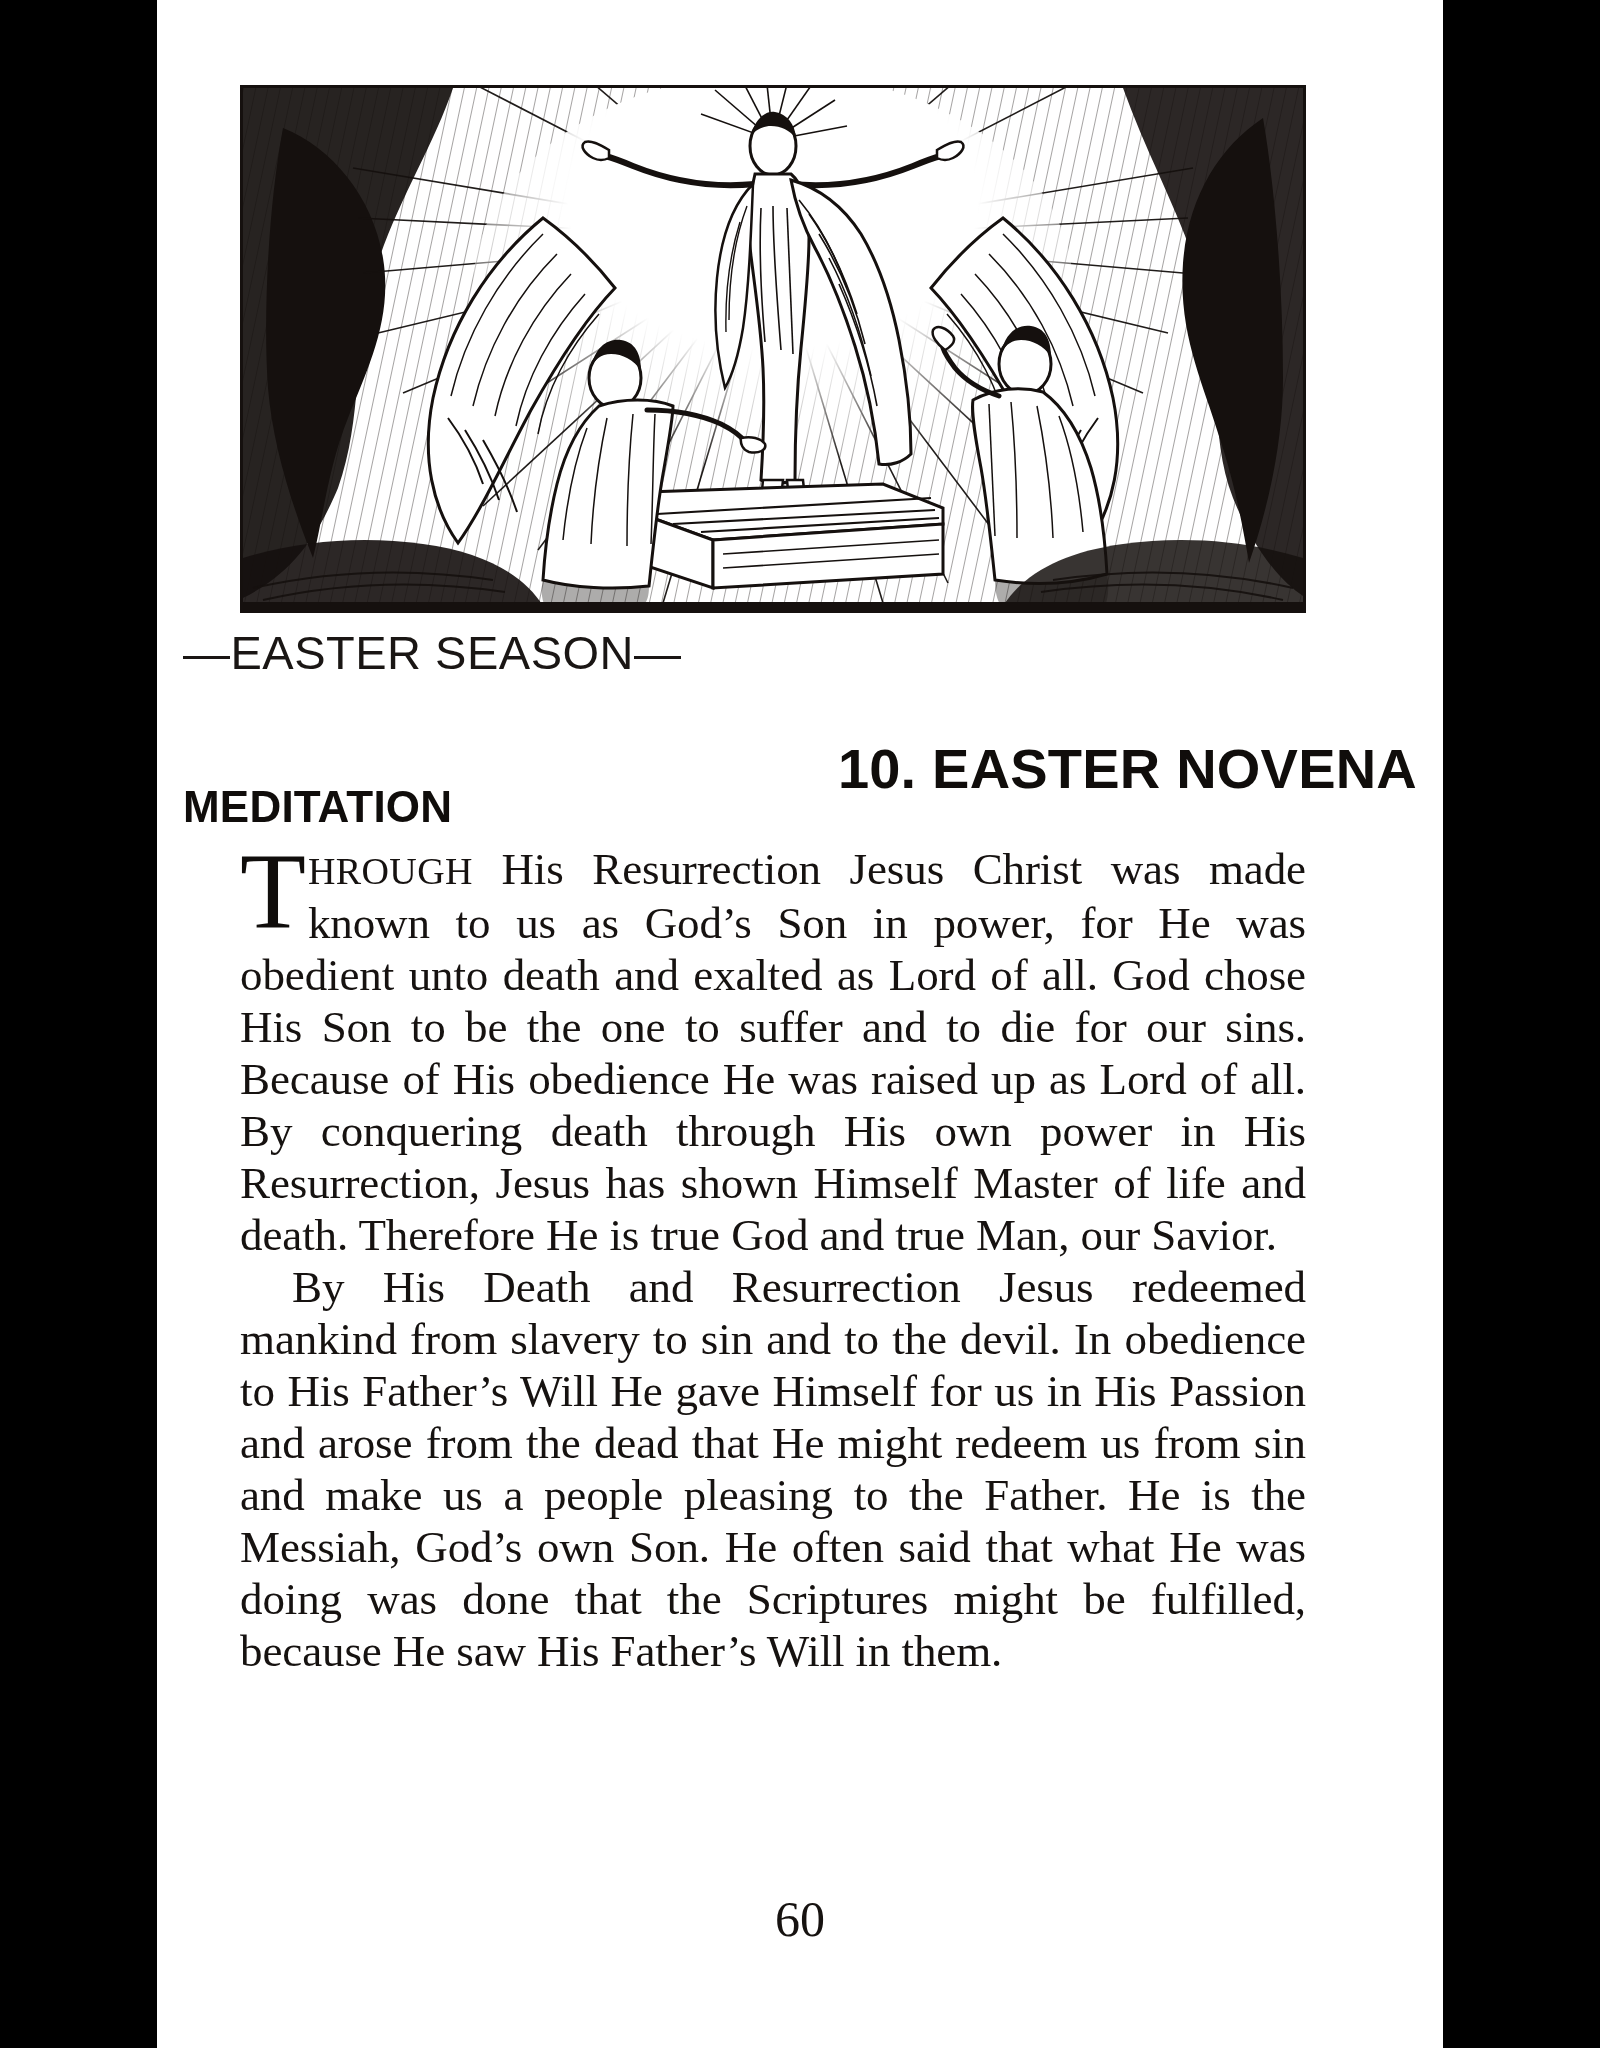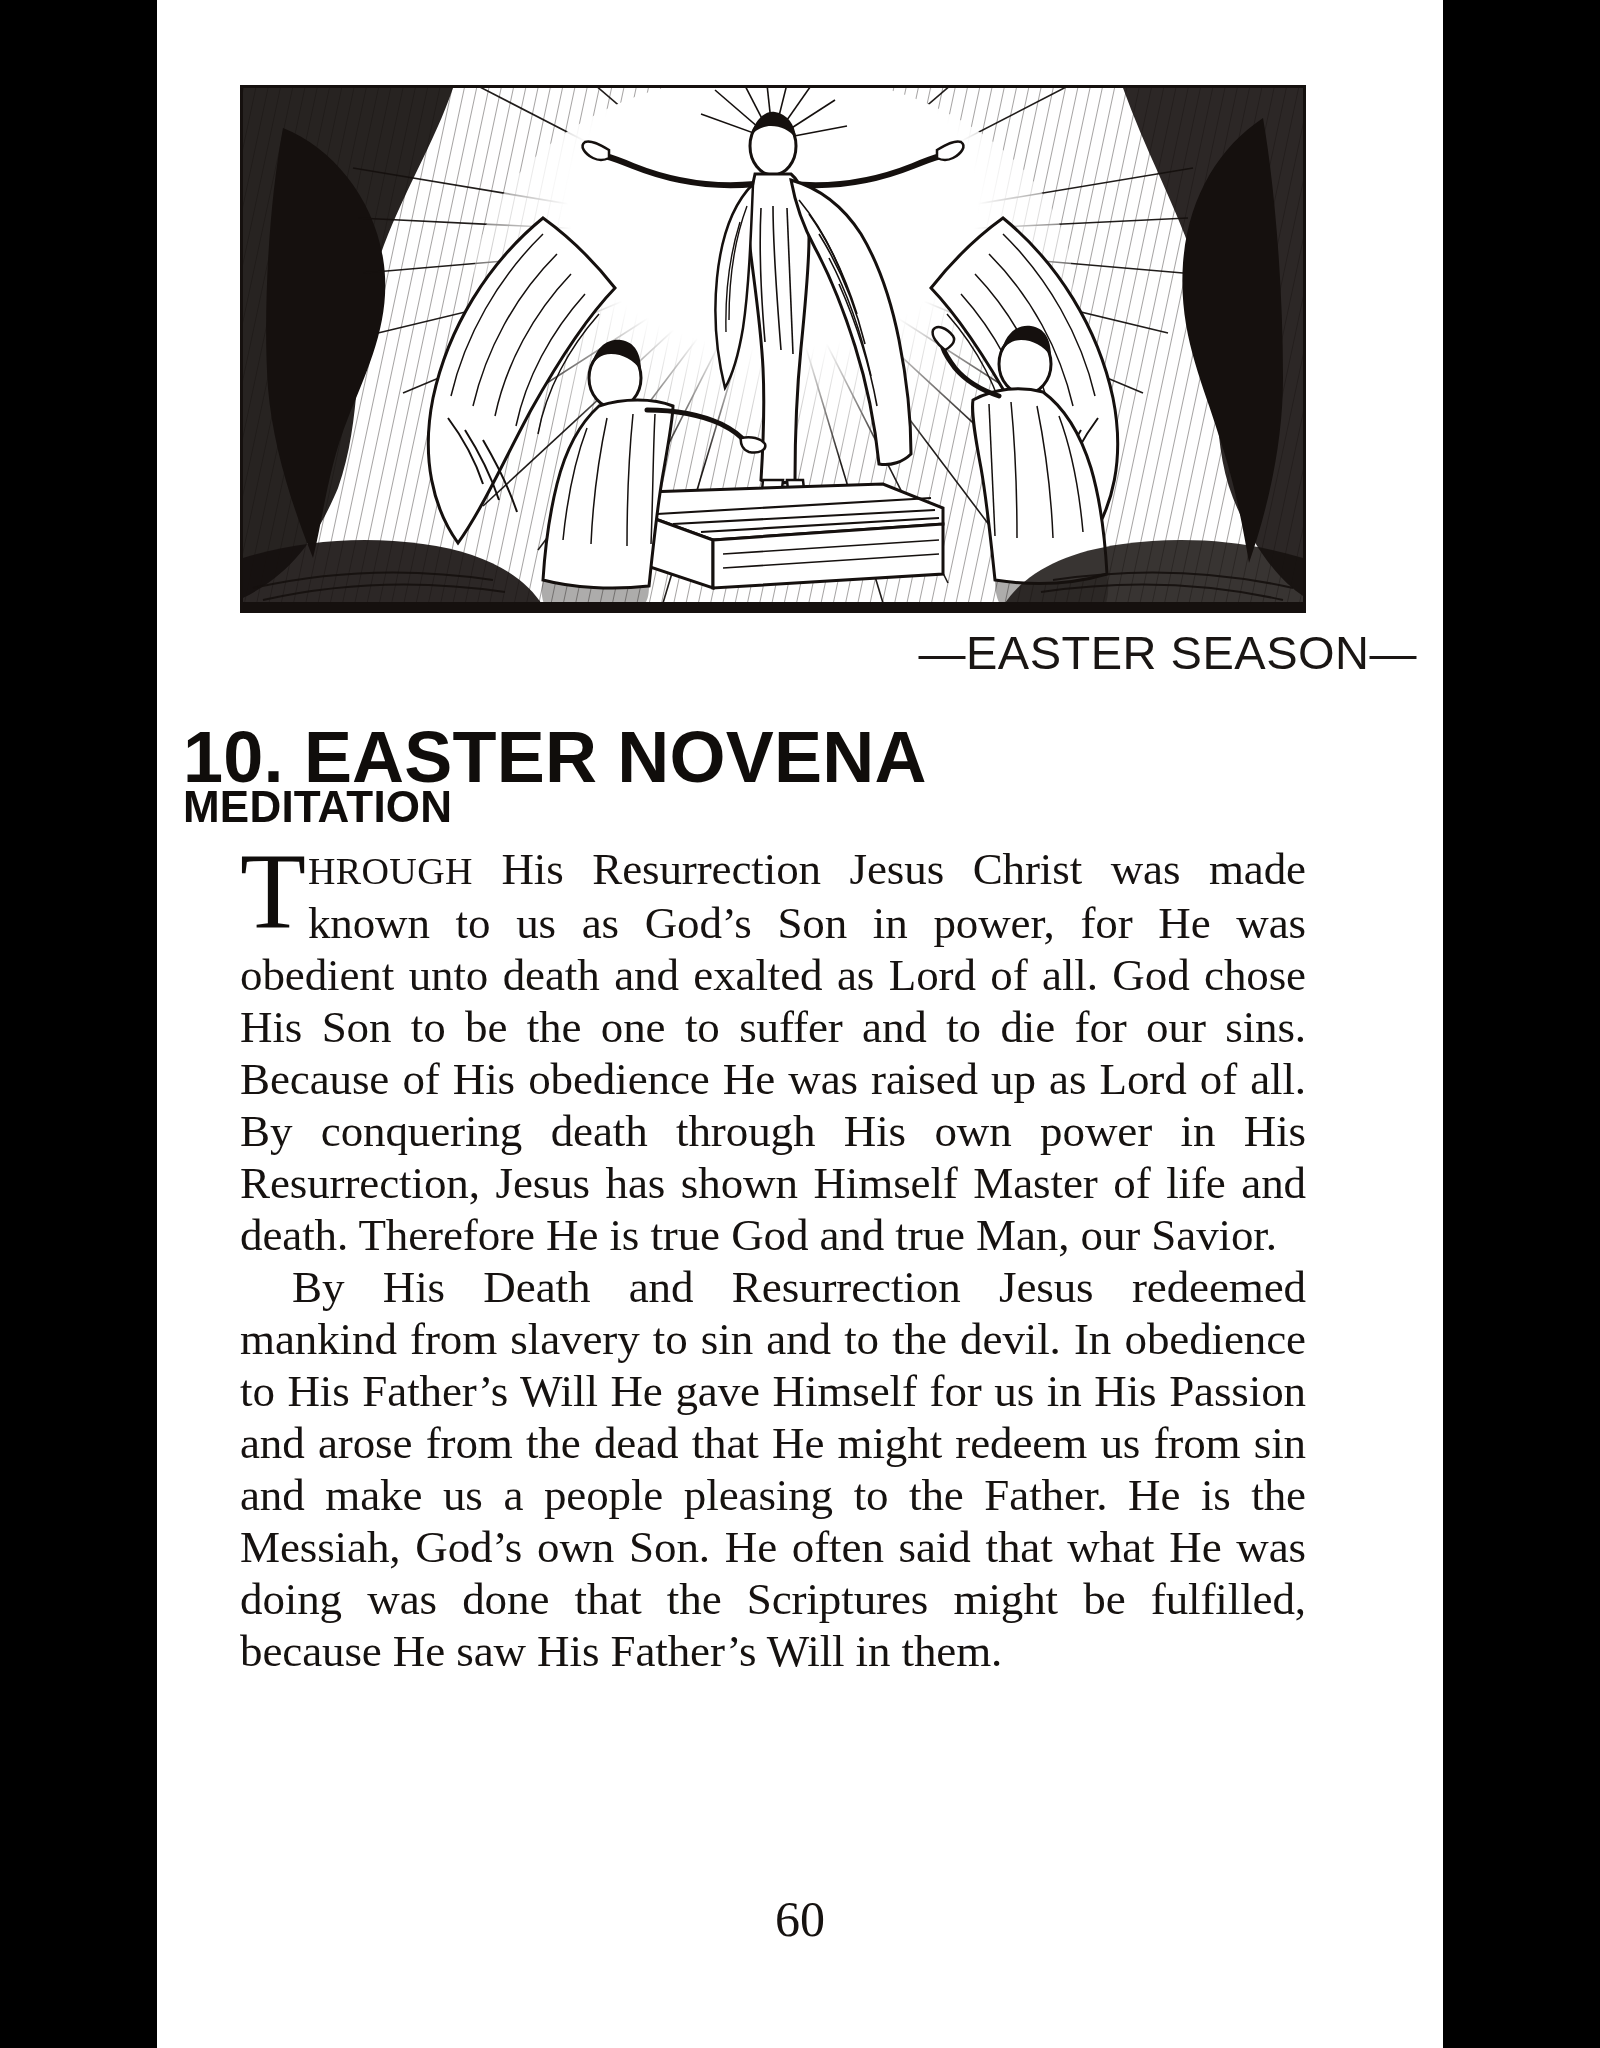--- a/index.html
+++ b/index.html
@@ -24,32 +24,32 @@
     border:3px solid #15100e;
     background:#ffffff;
     box-sizing:border-box;
     overflow:hidden;
   }
   .plate svg{display:block;width:100%;height:100%;}
 
   
   .season{
     position:absolute;left:0;top:625px;width:1234px;
-    text-align:right;
+    text-align:left;
     font-family:"Liberation Sans", sans-serif;
     font-size:47px;
     font-weight:400;
     letter-spacing:0.5px;
     color:#1a1614;
   }
   .title{
-    position:absolute;left:0;top:716px;width:1234px;
-    text-align:left;
+    position:absolute;left:0;top:736px;width:1234px;
+    text-align:right;
     font-family:"Liberation Sans", sans-serif;
-    font-size:72px;
+    font-size:56px;
     font-weight:700;
     letter-spacing:0.2px;
     color:#100d0b;
   }
   .subtitle{
     position:absolute;left:0;top:782px;width:1234px;
     text-align:left;
     font-family:"Liberation Sans", sans-serif;
     font-size:44px;
     font-weight:700;

